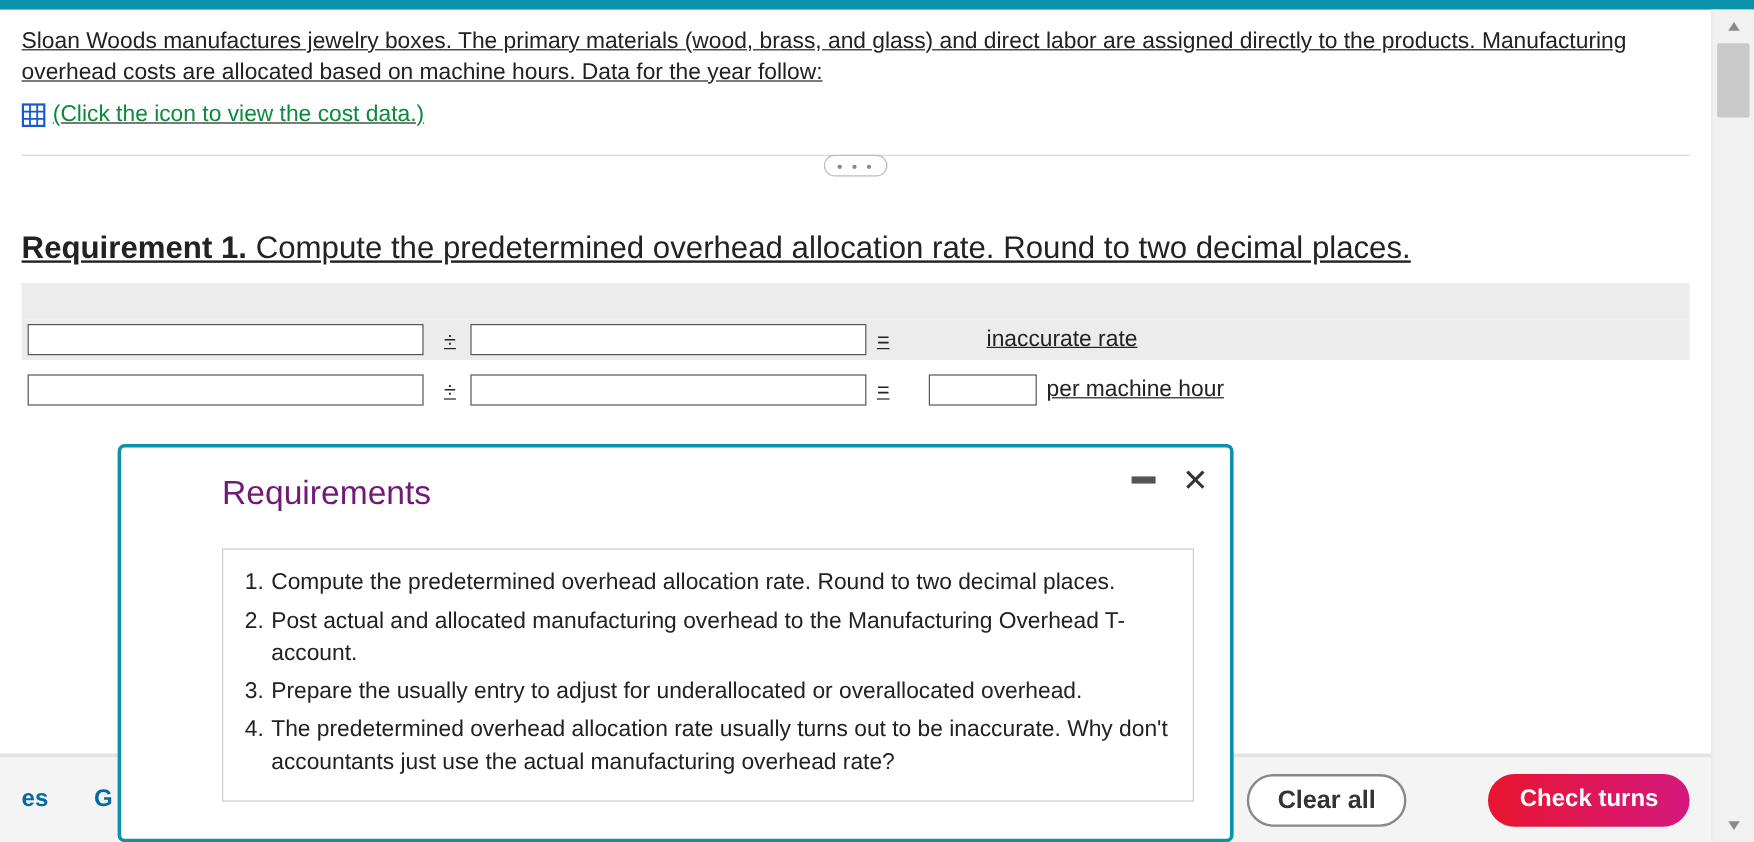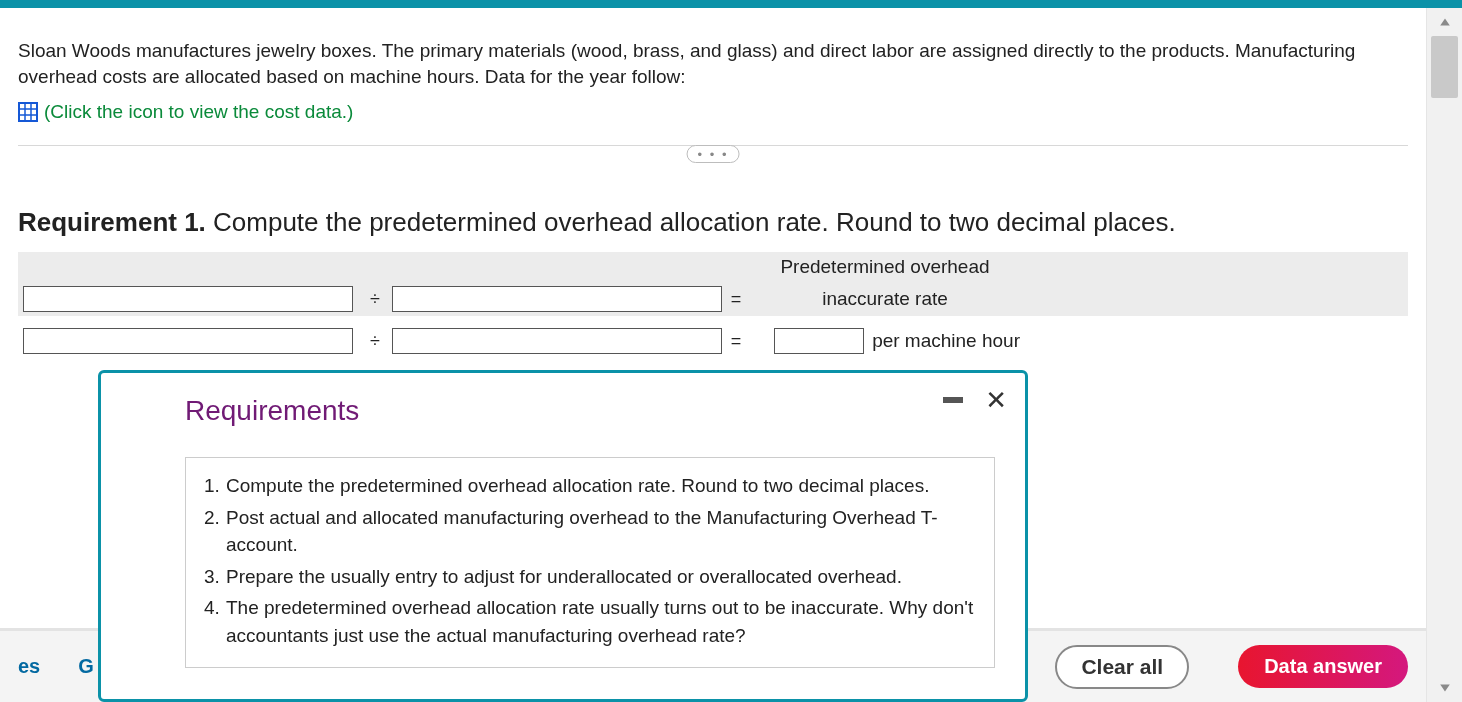--- a/index.html
+++ b/index.html
@@ -1,21 +1,21 @@
 <!DOCTYPE html>
 <html><head>
 <meta charset="utf-8">
 <style>
   * { box-sizing: border-box; }
   html, body { margin: 0; padding: 0; font-family: Arial, Helvetica, sans-serif; font-size: 18px; color: #222; }
   body { width: 1462px; height: 702px; position: relative; overflow: hidden; background: #fff; }
 
   .top-bar { position: absolute; top: 0; left: 0; right: 0; height: 8px; background: #0b92a8; }
 
-  .content-area { position: absolute; top: 8px; left: 0; right: 36px; bottom: 0; overflow: hidden; padding: 30px 18px 0 18px; }
+  .content-area { position: absolute; top: 8px; left: 0; right: 36px; bottom: 0; overflow: hidden; padding: 14px 18px 0 18px; text-decoration: underline; }
 
   .intro { font-size: 19px; line-height: 1.35; }
   .data-link-row { margin-top: 12px; display: flex; align-items: center; gap: 6px; }
   .grid-icon { width: 20px; height: 20px; display: inline-flex; }
   .grid-icon svg { width: 20px; height: 20px; }
   .data-link { color: #0a8a3a; font-size: 19px; cursor: pointer; }
 
   .divider-wrap { position: relative; margin-top: 22px; height: 22px; }
   .divider-line { border: none; border-top: 1px solid #d8d8d8; margin: 10px 0 0 0; }
   .ellipsis-pill { position: absolute; left: 50%; top: 0; transform: translateX(-50%); background: #fff; border: 1px solid #bdbdbd; border-radius: 12px; padding: 0 10px; height: 18px; display: flex; align-items: center; color: #888; font-size: 13px; letter-spacing: 2px; cursor: pointer; }
@@ -47,21 +47,21 @@
   .min-icon { width: 20px; height: 6px; background: #555; cursor: pointer; }
   .close-icon { font-size: 26px; line-height: 1; cursor: pointer; color: #333; font-weight: 300; }
   .req-list-box { border: 1px solid #ccc; padding: 14px 18px; font-size: 19px; line-height: 1.45; }
   .req-list-box .item { display: flex; margin-bottom: 4px; }
   .req-list-box .num { width: 22px; flex-shrink: 0; }
   .req-list-box .txt { flex: 1; }
 
   
   .bottom-bar { position: absolute; left: 0; right: 36px; bottom: 0; height: 74px; background: #f4f4f4; border-top: 3px solid #e3e3e3; display: flex; align-items: center; padding: 0 18px; z-index: 2; }
   .bottom-left-frag { font-weight: bold; font-size: 20px; color: #0369a1; display: flex; gap: 38px; }
-  .bottom-actions { margin-left: auto; display: flex; gap: 49px; align-items: center; }
+  .bottom-actions { margin-left: auto; display: flex; gap: 68px; }
   .btn-clear { border: 2px solid #888; border-radius: 26px; background: #fff; padding: 8px 24px; font-size: 21px; font-weight: bold; color: #333; cursor: pointer; }
   .btn-check { border: none; border-radius: 26px; padding: 10px 26px; font-size: 20px; font-weight: bold; color: #fff; cursor: pointer; background: linear-gradient(90deg, #e8152f 0%, #d4187e 100%); }
 
   
   .vscroll { position: absolute; top: 8px; right: 0; width: 36px; bottom: 0; background: #f1f1f1; border-left: 1px solid #e5e5e5; }
   .vscroll .arrow { position: absolute; left: 0; right: 0; height: 28px; display: flex; align-items: center; justify-content: center; color: #8a8a8a; cursor: pointer; }
   .vscroll .arrow.up { top: 0; }
   .vscroll .arrow.down { bottom: 0; }
   .vscroll .arrow svg { width: 12px; height: 12px; }
   .vscroll .thumb { position: absolute; top: 28px; left: 4px; right: 4px; height: 62px; background: #c9c9c9; border-radius: 2px; cursor: pointer; }
@@ -97,23 +97,20 @@
     <b>Requirement 1.</b><span> Compute the predetermined overhead allocation rate.  Round to two decimal places.</span>
   </div>
 
   <div class="calc-table">
 
     <div class="calc-row hdr-row" style="height:30px;">
       <div class="cell c1"></div>
       <div class="cell c-op"></div>
       <div class="cell c2"></div>
       <div class="cell c-eq"></div>
-      <div class="cell c3">
-          <span class="hdr-label">Predetermined overhead</span>
-        </div>
     </div>
     <div class="calc-row hdr-row" style="height:34px;">
       <div class="cell c1">
           <div class="input-box w-long"></div>
         </div>
       <div class="cell c-op">÷</div>
       <div class="cell c2">
           <div class="input-box w-long"></div>
         </div>
       <div class="cell c-eq">=</div>
@@ -141,21 +138,21 @@
 
 </div>
 
 <div class="bottom-bar">
   <div class="bottom-left-frag">
     <span>es</span>
     <span>G</span>
   </div>
   <div class="bottom-actions">
     <button class="btn-clear">Clear all</button>
-    <button class="btn-check">Data answer</button>
+    <button class="btn-check">Check turns</button>
   </div>
 </div>
 
 <div class="req-popup">
   <div class="req-popup-controls">
     <div class="min-icon"></div>
     <div class="close-icon">✕</div>
   </div>
   <div class="req-popup-title">Requirements</div>
   <div class="req-list-box">

